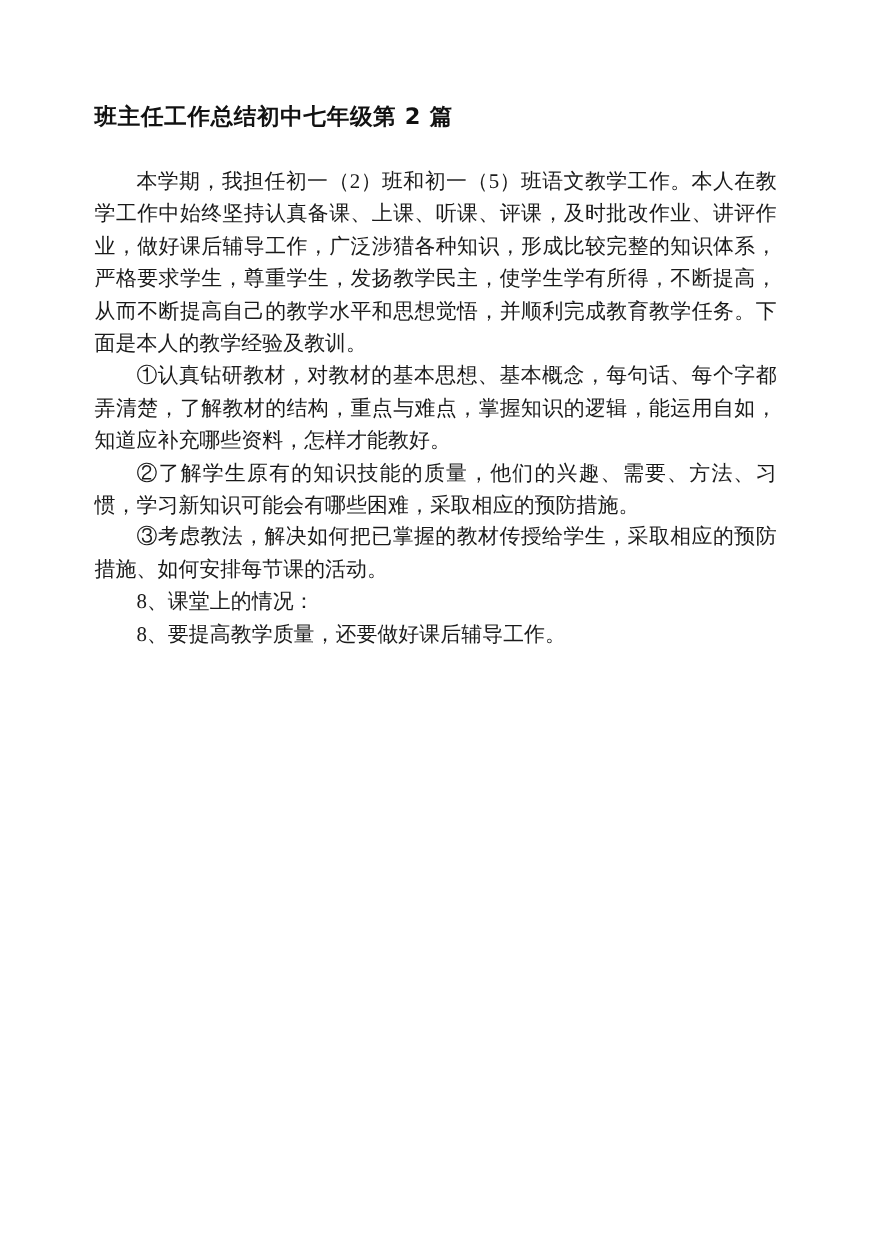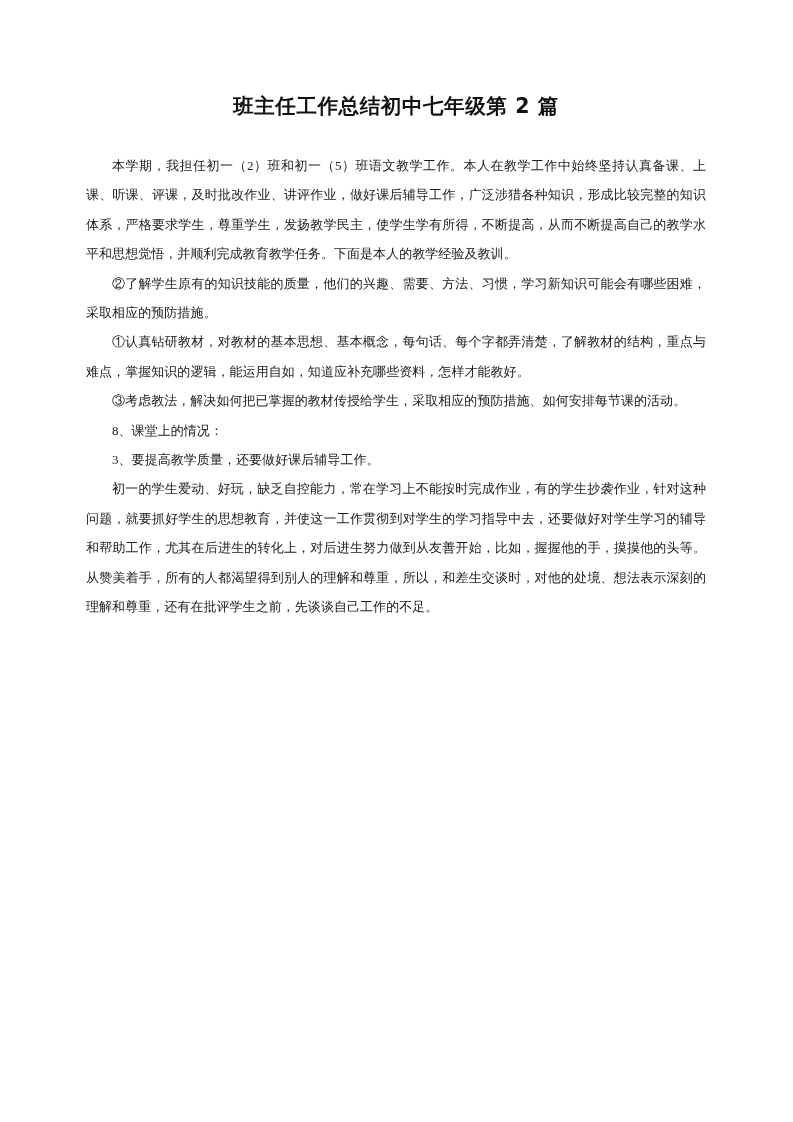--- a/index.html
+++ b/index.html
@@ -30,35 +30,35 @@
     left: 86px;
     top: 86px;
     width: 620px;
   }
 
   .doc-title {
     font-family: "DejaVu Sans", "Liberation Sans", sans-serif;
     font-weight: bold;
     font-size: 20.5px;
     line-height: 30px;
-    text-align: center;
+    text-align: left;
     color: #111111;
     letter-spacing: 0.6px;
     margin: 0;
     padding-top: 5px;
     padding-bottom: 0;
     white-space: pre;
   }
 
   .title-gap {
     height: 30px;
   }
 
   .para {
-    font-size: 13px;
+    font-size: 19px;
     line-height: 29.4px;
     text-align: justify;
     text-justify: inter-ideograph;
     text-align-last: left;
     margin: 0;
     color: #1a1a1a;
     letter-spacing: 0.05px;
     word-break: break-all;
   }
 
@@ -71,22 +71,21 @@
 
 <div class="page">
   <div class="page-body">
 
     <h1 class="doc-title">班主任工作总结初中七年级第 2 篇</h1>
 
     <div class="title-gap"></div>
 
     <div id="paragraph-container">
         <p class="para indent">本学期，我担任初一（2）班和初一（5）班语文教学工作。本人在教学工作中始终坚持认真备课、上课、听课、评课，及时批改作业、讲评作业，做好课后辅导工作，广泛涉猎各种知识，形成比较完整的知识体系，严格要求学生，尊重学生，发扬教学民主，使学生学有所得，不断提高，从而不断提高自己的教学水平和思想觉悟，并顺利完成教育教学任务。下面是本人的教学经验及教训。</p>
+        <p class="para indent">①认真钻研教材，对教材的基本思想、基本概念，每句话、每个字都弄清楚，了解教材的结构，重点与难点，掌握知识的逻辑，能运用自如，知道应补充哪些资料，怎样才能教好。</p>
         <p class="para indent">②了解学生原有的知识技能的质量，他们的兴趣、需要、方法、习惯，学习新知识可能会有哪些困难，采取相应的预防措施。</p>
-        <p class="para indent">①认真钻研教材，对教材的基本思想、基本概念，每句话、每个字都弄清楚，了解教材的结构，重点与难点，掌握知识的逻辑，能运用自如，知道应补充哪些资料，怎样才能教好。</p>
         <p class="para indent">③考虑教法，解决如何把已掌握的教材传授给学生，采取相应的预防措施、如何安排每节课的活动。</p>
         <p class="para indent">8、课堂上的情况：</p>
-        <p class="para indent">3、要提高教学质量，还要做好课后辅导工作。</p>
-        <p class="para indent">初一的学生爱动、好玩，缺乏自控能力，常在学习上不能按时完成作业，有的学生抄袭作业，针对这种问题，就要抓好学生的思想教育，并使这一工作贯彻到对学生的学习指导中去，还要做好对学生学习的辅导和帮助工作，尤其在后进生的转化上，对后进生努力做到从友善开始，比如，握握他的手，摸摸他的头等。从赞美着手，所有的人都渴望得到别人的理解和尊重，所以，和差生交谈时，对他的处境、想法表示深刻的理解和尊重，还有在批评学生之前，先谈谈自己工作的不足。</p>
+        <p class="para indent">8、要提高教学质量，还要做好课后辅导工作。</p>
       </div>
 
   </div>
 </div>
 
 </body></html>

